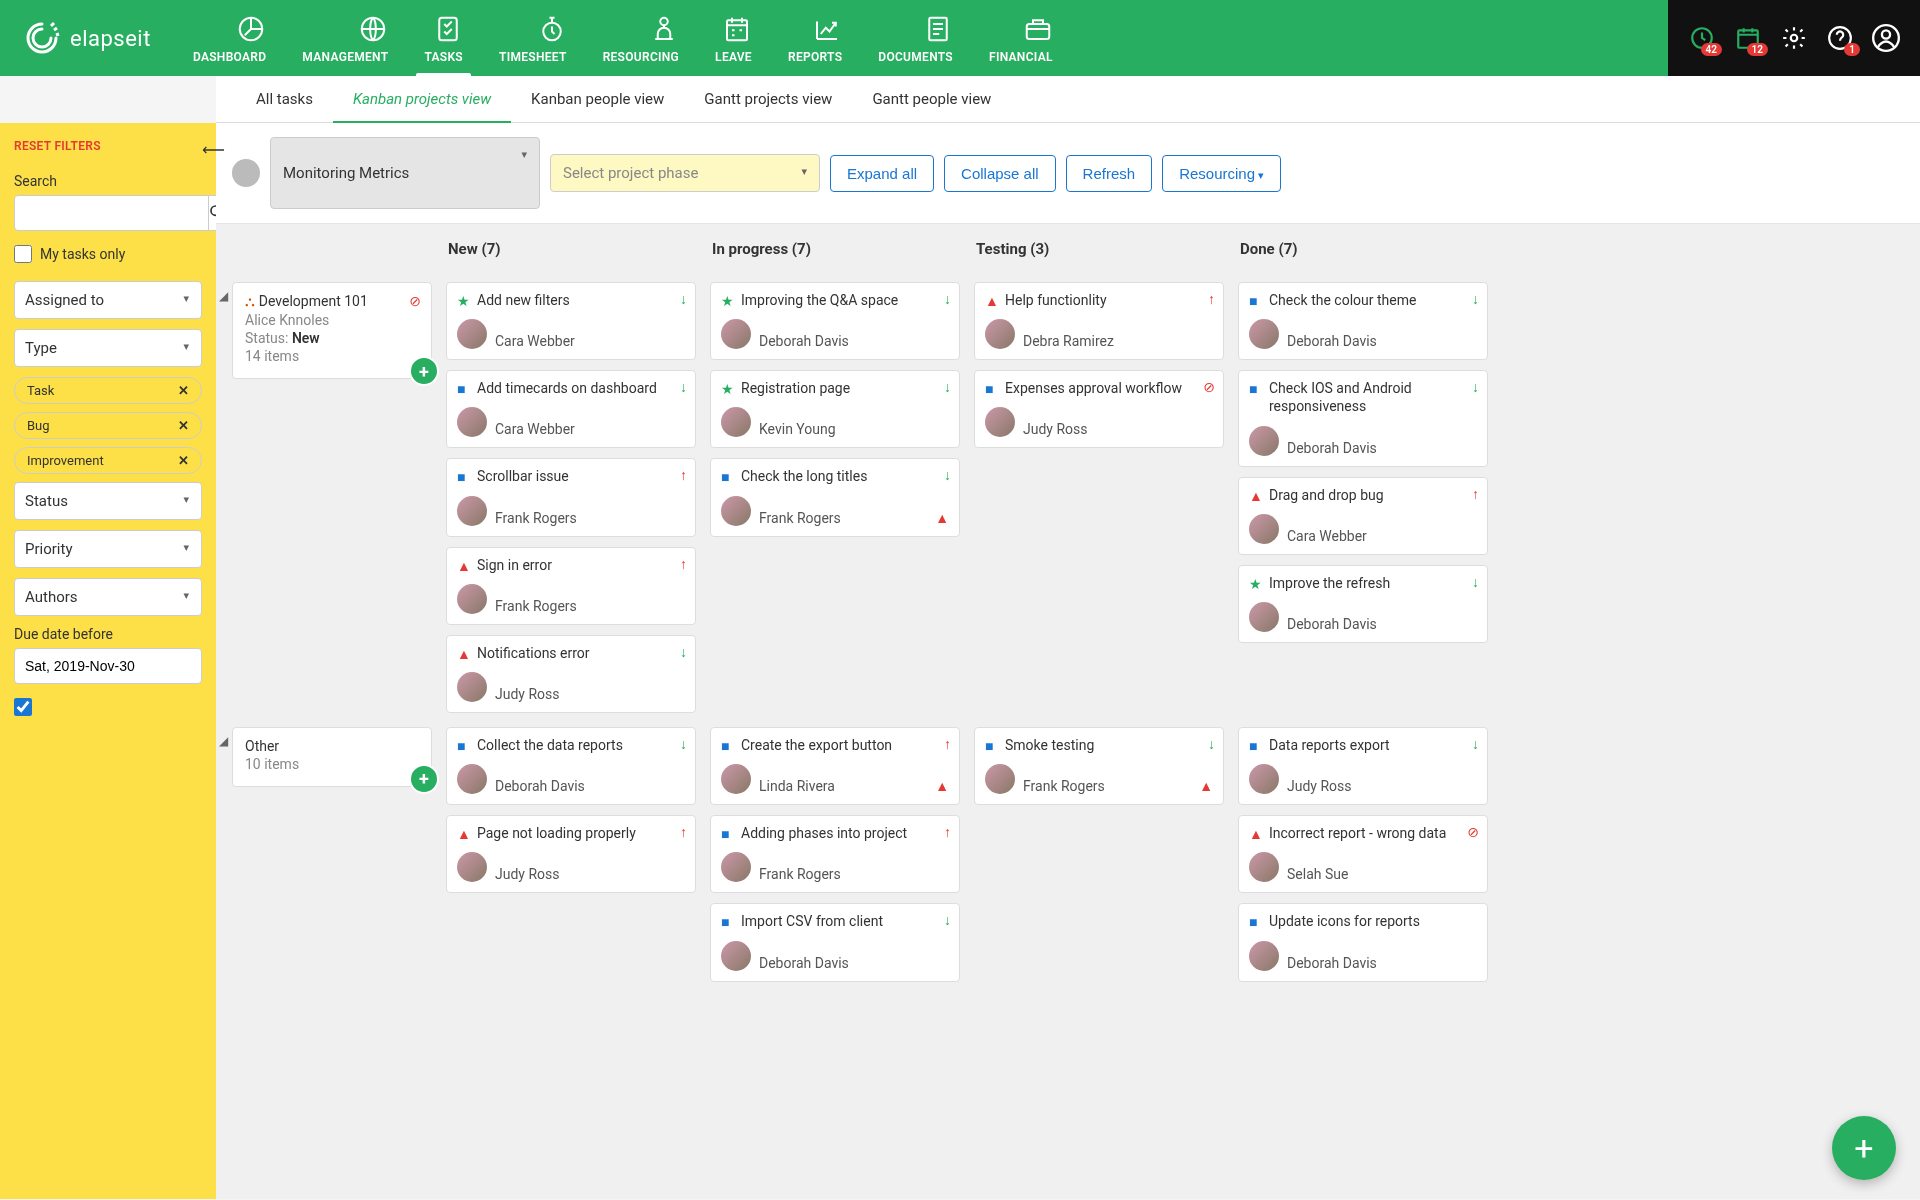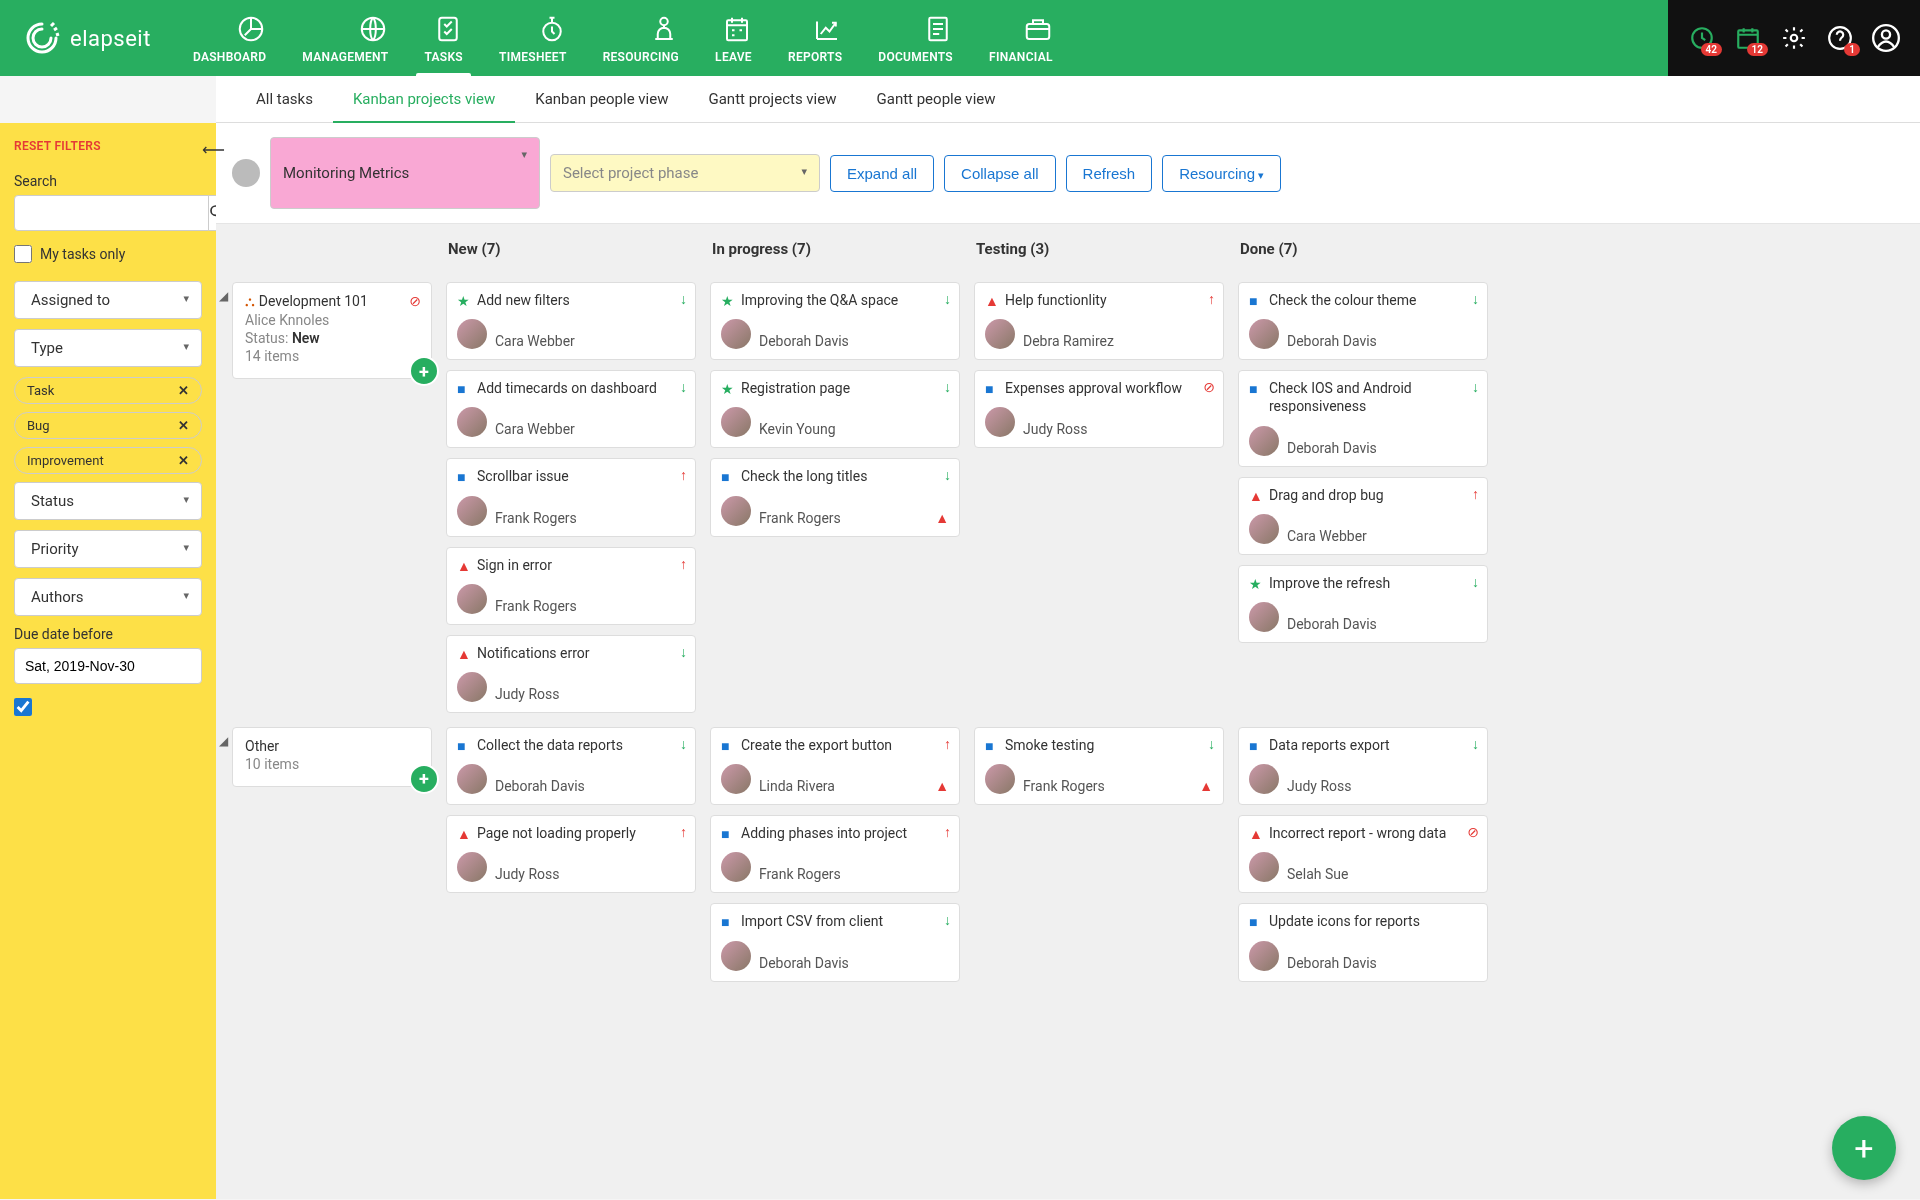--- a/index.html
+++ b/index.html
@@ -16,47 +16,47 @@
 .nav-item-label { font-size: 12px; font-weight: 600; letter-spacing: 0.3px; }
 .nav-item.active::after { content: ""; position: absolute; bottom: -1px; left: 10px; right: 10px; height: 4px; background: #fff; border-radius: 2px 2px 0 0; }
 .right-area { margin-left: auto; display: flex; align-items: center; background: #111; padding: 0 20px; gap: 18px; }
 .rbtn { position: relative; width: 28px; height: 28px; display: flex; align-items: center; justify-content: center; cursor: pointer; }
 .rbtn.green svg { stroke: #28ae60; }
 .badge { position: absolute; bottom: -4px; right: -6px; background: #e53935; color: #fff; border-radius: 10px; font-size: 10px; padding: 1px 5px; font-weight: 600; }
 
 
 .subnav { display: flex; background: #fff; border-bottom: 1px solid #ddd; padding: 0 20px; margin-left: 216px; }
 .subnav-item { padding: 14px 20px; cursor: pointer; font-size: 15px; color: #333; position: relative; }
-.subnav-item.active { color: #28ae60; }
+.subnav-item.active { color: #28ae60; font-style: italic; }
 .subnav-item.active::after { content: ""; position: absolute; bottom: -1px; left: 0; right: 0; height: 2px; background: #28ae60; }
 
 
 .layout { display: flex; height: calc(100vh - 76px - 48px); }
 .sidebar { width: 216px; background: #fde047; padding: 14px; overflow-y: auto; font-size: 14px; }
 .reset { color: #e53935; font-weight: 600; font-size: 12px; letter-spacing: 0.3px; margin-bottom: 20px; display: inline-block; }
 .back-arrow { position: absolute; left: 202px; top: 140px; font-size: 16px; cursor: pointer; }
 .flabel { font-size: 14px; color: #333; margin-bottom: 6px; display: block; }
 .search-row { display: flex; margin-bottom: 14px; }
 .search-row input { flex: 1; border: 1px solid #ccc; border-radius: 4px 0 0 4px; padding: 8px; height: 36px; }
 .search-row button { width: 40px; border: 1px solid #ccc; border-left: none; background: #fff; border-radius: 0 4px 4px 0; cursor: pointer; }
 .check-row { display: flex; align-items: center; gap: 8px; margin-bottom: 18px; }
 .check-row input { width: 18px; height: 18px; }
-.fsel { width: 100%; border: 1px solid #ccc; border-radius: 4px; padding: 9px 16px; font-size: 15px; background: #fff; margin-bottom: 10px; position: relative; cursor: pointer; }
+.fsel { width: 100%; border: 1px solid #ccc; border-radius: 4px; padding: 9px 10px; font-size: 15px; background: #fff; margin-bottom: 10px; position: relative; cursor: pointer; }
 .fsel::after { content: "▾"; position: absolute; right: 12px; top: 10px; color: #666; font-size: 11px; }
 .chip { display: flex; justify-content: space-between; align-items: center; border: 1px solid #ccc; border-radius: 16px; padding: 5px 12px; font-size: 13px; margin-bottom: 8px; }
 .chip .x { cursor: pointer; font-weight: bold; }
 .date-input { width: 100%; border: 1px solid #ccc; border-radius: 4px; padding: 9px 10px; font-size: 14px; margin-bottom: 12px; }
 .check-note { display: flex; gap: 8px; font-size: 14px; line-height: 1.35; }
 .check-note input { width: 18px; height: 18px; margin-top: 2px; accent-color: #1976d2; }
 
 
 .main { flex: 1; background: #f0f0f0; display: flex; flex-direction: column; overflow: hidden; }
 .toolbar { display: flex; align-items: center; gap: 10px; padding: 14px 16px; background: #fff; border-bottom: 1px solid #e5e5e5; }
 .avatar-sm { width: 28px; height: 28px; border-radius: 50%; background: #bbb; }
-.proj-sel { flex: 0 0 270px; border: 1px solid #ccc; border-radius: 4px; padding: 26px 12px; font-size: 15px; background: #f9a8d4; position: relative; }
+.proj-sel { flex: 0 0 270px; border: 1px solid #ccc; border-radius: 4px; padding: 26px 12px; font-size: 15px; background: #e5e5e5; position: relative; }
 .proj-sel::after { content: "▾"; position: absolute; right: 12px; top: 10px; color: #666; font-size: 11px; }
 .phase-sel { flex: 0 0 270px; border: 1px solid #ccc; border-radius: 4px; padding: 9px 12px; font-size: 15px; color: #888; background: #fef9c3; position: relative; }
 .phase-sel::after { content: "▾"; position: absolute; right: 12px; top: 10px; color: #666; font-size: 11px; }
 .obtn { border: 1.5px solid #1976d2; color: #1976d2; background: #fff; border-radius: 4px; padding: 9px 16px; font-size: 15px; font-weight: 500; cursor: pointer; }
 .obtn.drop::after { content: " ▾"; font-size: 11px; }
 
 .board-wrap { flex: 1; overflow: auto; padding: 10px 16px 70px; }
 .board { display: grid; grid-template-columns: 200px repeat(4, 250px); gap: 14px; align-items: start; }
 .col-header { font-weight: 700; font-size: 15px; padding: 6px 2px 10px; }
 .row-card { background: #fff; border: 1px solid #ddd; border-radius: 4px; padding: 10px 12px 14px; position: relative; font-size: 14px; }

